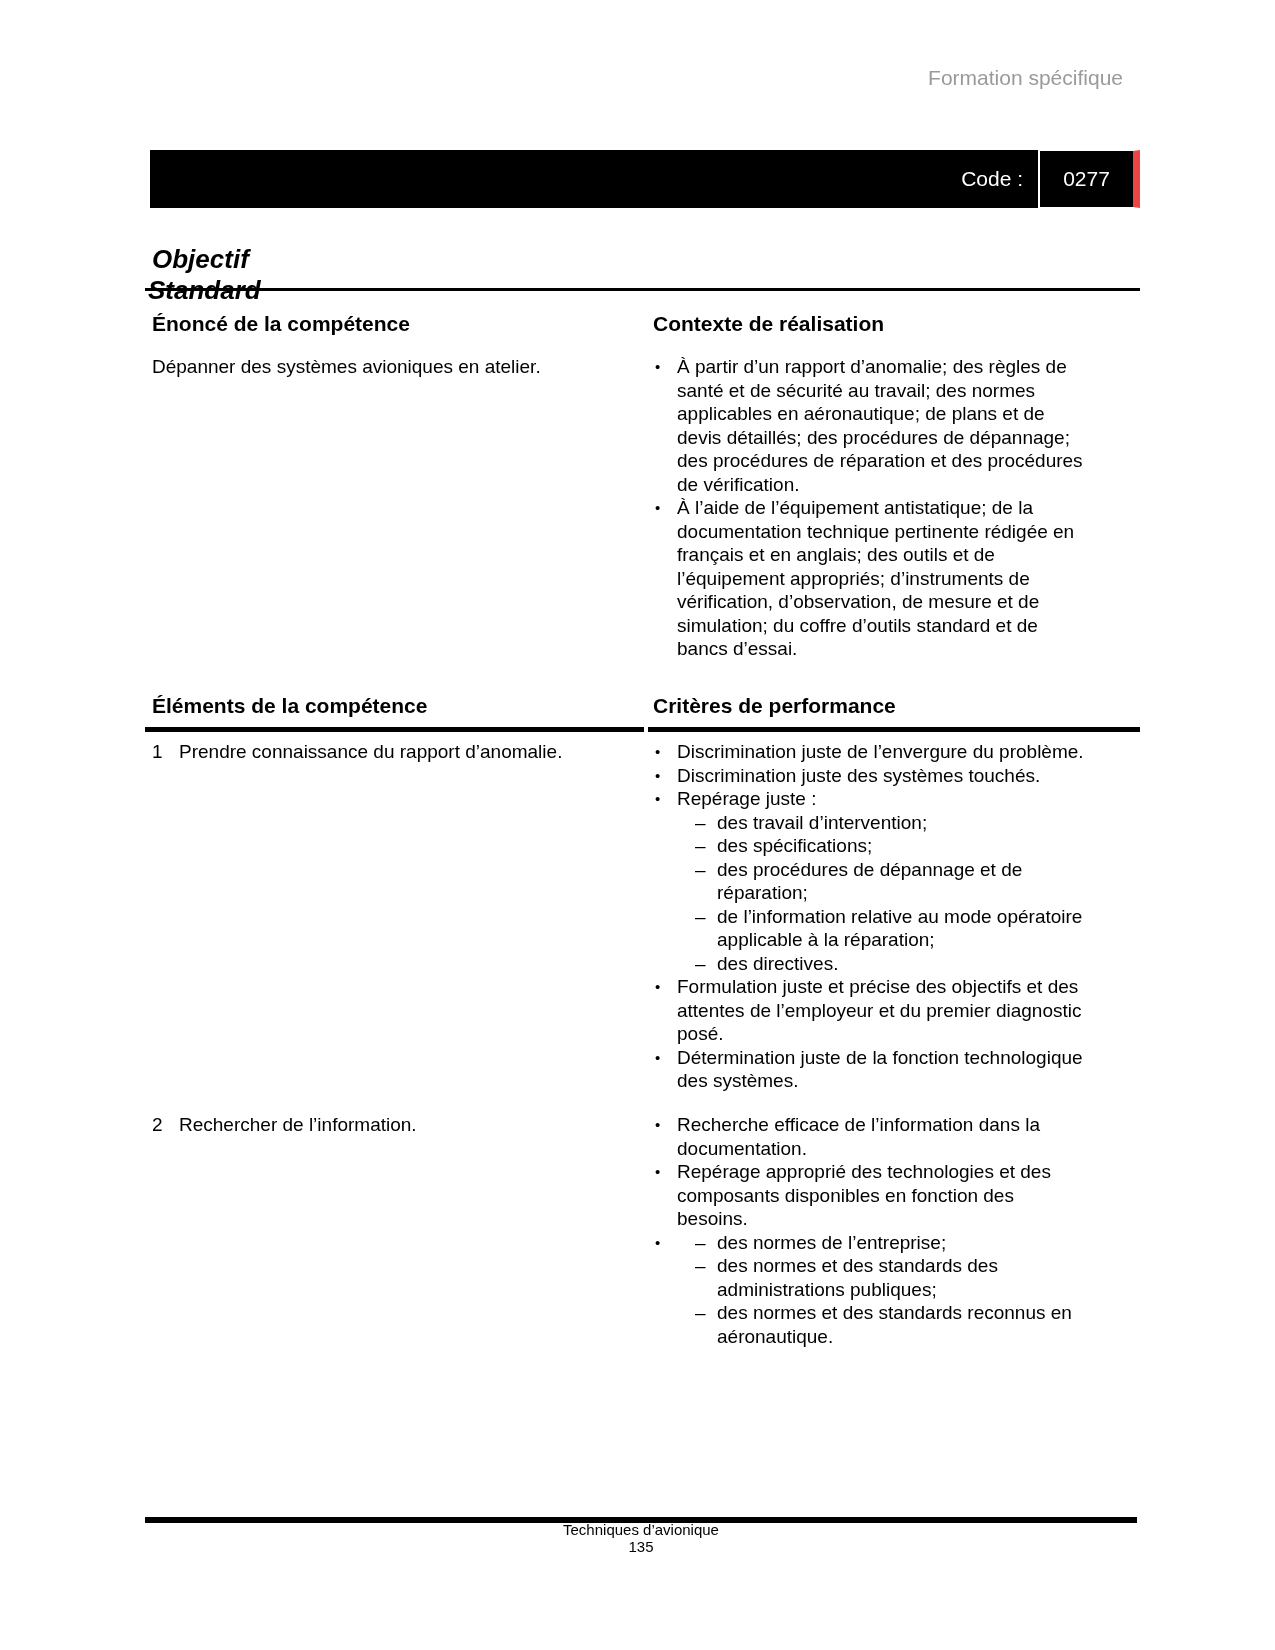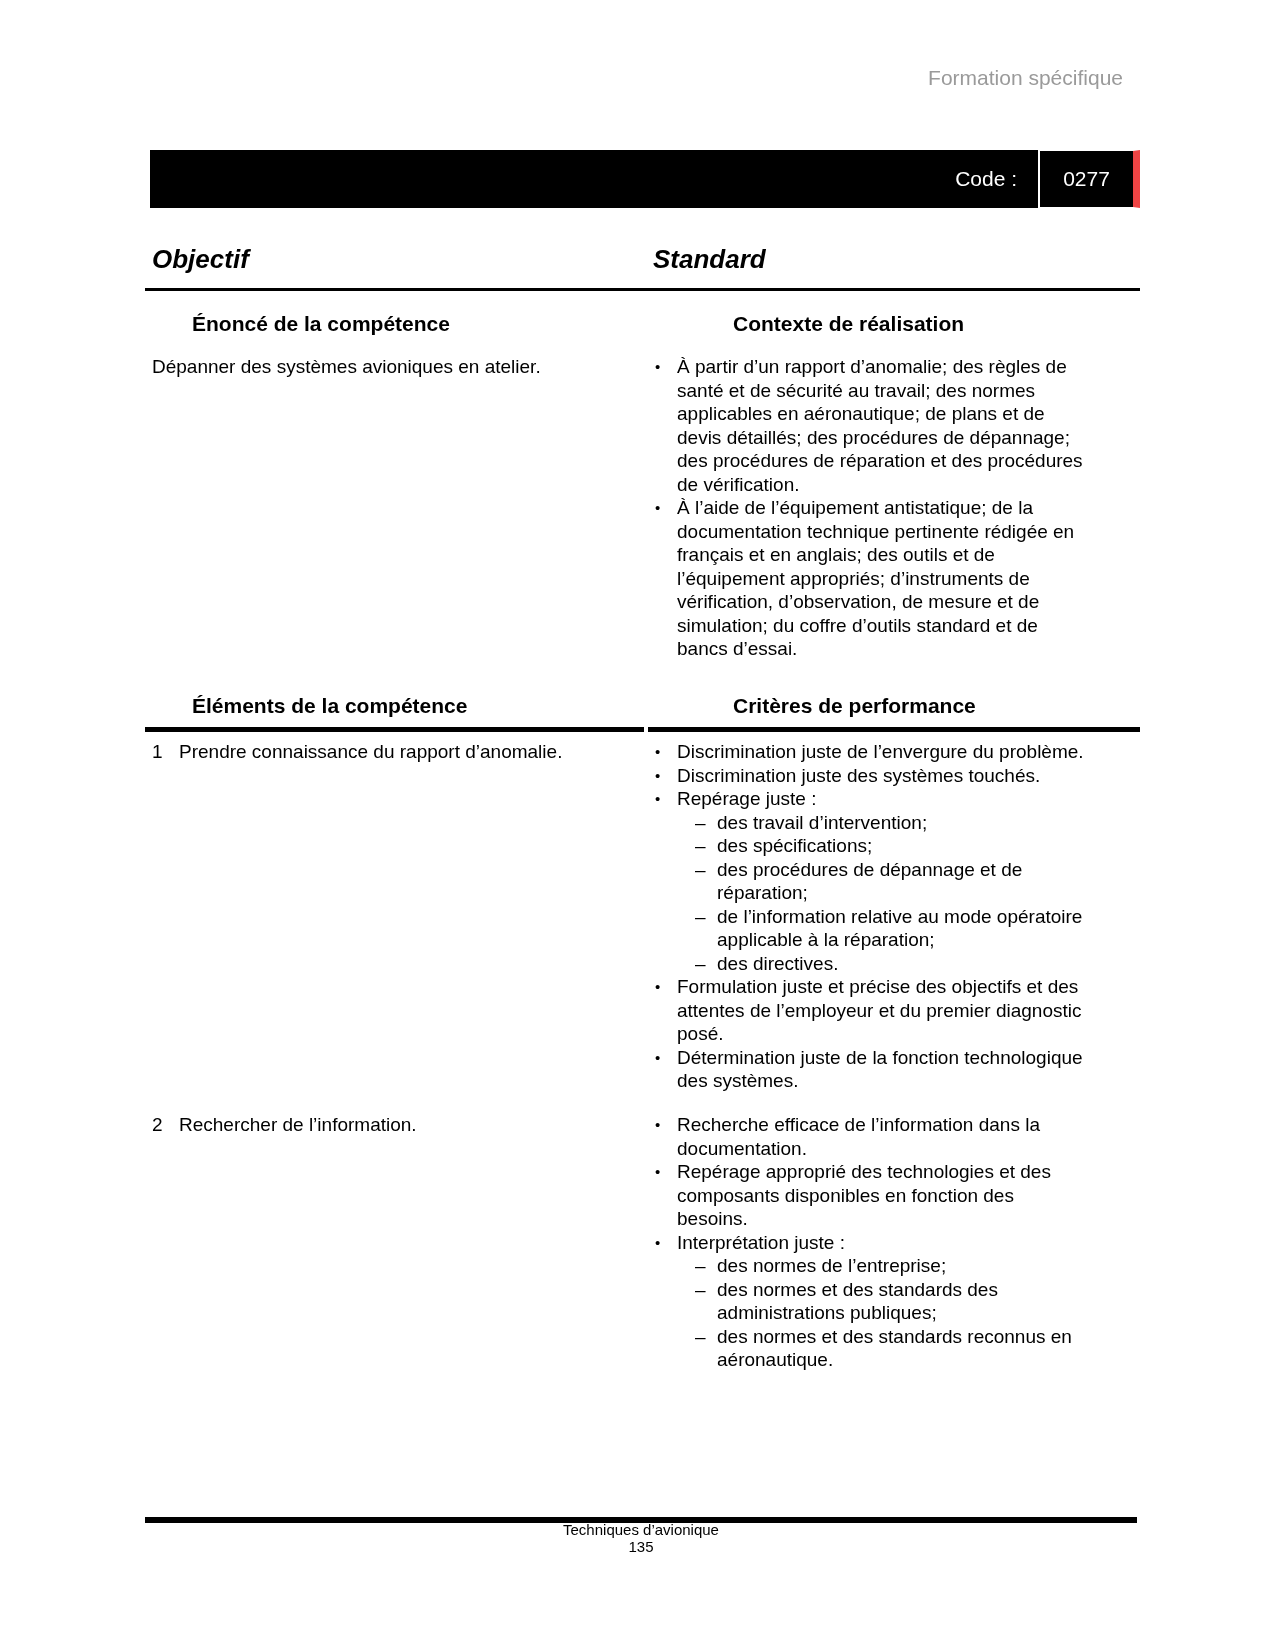--- a/index.html
+++ b/index.html
@@ -12,32 +12,32 @@
   .header-label {
     position:absolute; top:66px; left:145px; width:978px;
     text-align:right; font-size:21px; color:#9a9a9a;
   }
   .code-bar {
     position:absolute; left:150px; top:150px; width:990px; height:58px;
     background:#000; display:flex; align-items:stretch;
   }
   .code-label {
     flex:1; display:flex; align-items:center; justify-content:flex-end;
-    color:#fff; font-size:21px; padding-right:21px;
+    color:#fff; font-size:21px; padding-right:15px;
   }
   .code-sep { width:2px; background:#fff; }
   .code-value {
     width:93px; display:flex; align-items:center; justify-content:center;
     color:#fff; font-size:21px; border-top:1px solid #fff; border-bottom:1px solid #fff; border-right:7px solid #ef4444;
   }
   .cols { position:absolute; left:145px; width:995px; display:flex; box-sizing:border-box; }
   .c1 { width:505px; padding-left:7px; box-sizing:border-box; }
   .c2 { flex:1; padding-left:3px; box-sizing:border-box; }
   .col-title { font-size:26px; font-weight:bold; font-style:italic; }
-  .sec-header { font-size:21px; font-weight:bold;margin-left:40px; }
+  .sec-header { font-size:21px; font-weight:bold; }
   .body-text { font-size:19px; line-height:23.5px; white-space:pre-line; }
   .rule1 { position:absolute; left:145px; top:288px; width:995px; height:3px; background:#000; }
   .rule2a { position:absolute; left:145px; top:727px; width:499px; height:5px; background:#000; }
   .rule2b { position:absolute; left:648px; top:727px; width:492px; height:5px; background:#000; }
   .element-row { display:flex; align-items:flex-start; }
   .row-num { width:27px; flex:0 0 27px; font-size:19px; line-height:23.5px; }
   .row-el { flex:1; }
   .bullet-item { display:flex; align-items:flex-start; }
   .bullet-marker { flex:0 0 22px; font-size:15px; line-height:23.5px; text-align:left; padding-left:2px; }
   .bullet-body { flex:1; }
@@ -58,21 +58,21 @@
 <div class="page">
 
   <div class="header-label">Formation spécifique</div>
 
   <div class="code-bar">
     <div class="code-label">Code :</div>
     <div class="code-sep"></div>
     <div class="code-value">0277</div>
   </div>
 
-  <div class="cols" style="top:244px;">
+  <div class="cols" style="top:244px;flex-direction:column;">
     <div class="c1 col-title">Objectif</div>
     <div class="c2 col-title">Standard</div>
   </div>
   <div class="rule1"></div>
 
   <div class="cols" style="top:312px;">
     <div class="c1 sec-header">Énoncé de la compétence</div>
     <div class="c2 sec-header">Contexte de réalisation</div>
   </div>
 
@@ -193,21 +193,20 @@
           <span class="bullet-marker">•</span>
           <div class="bullet-body">
             <div class="body-text">Repérage approprié des technologies et des
 composants disponibles en fonction des
 besoins.</div>
           </div>
         </div>
         <div class="bullet-item">
           <span class="bullet-marker">•</span>
           <div class="bullet-body">
-            <div class="body-text">Interprétation juste :</div>
             <div class="dash-item">
               <span class="dash-marker">–</span>
               <div class="body-text">des normes de l’entreprise;</div>
             </div>
             <div class="dash-item">
               <span class="dash-marker">–</span>
               <div class="body-text">des normes et des standards des
 administrations publiques;</div>
             </div>
             <div class="dash-item">

